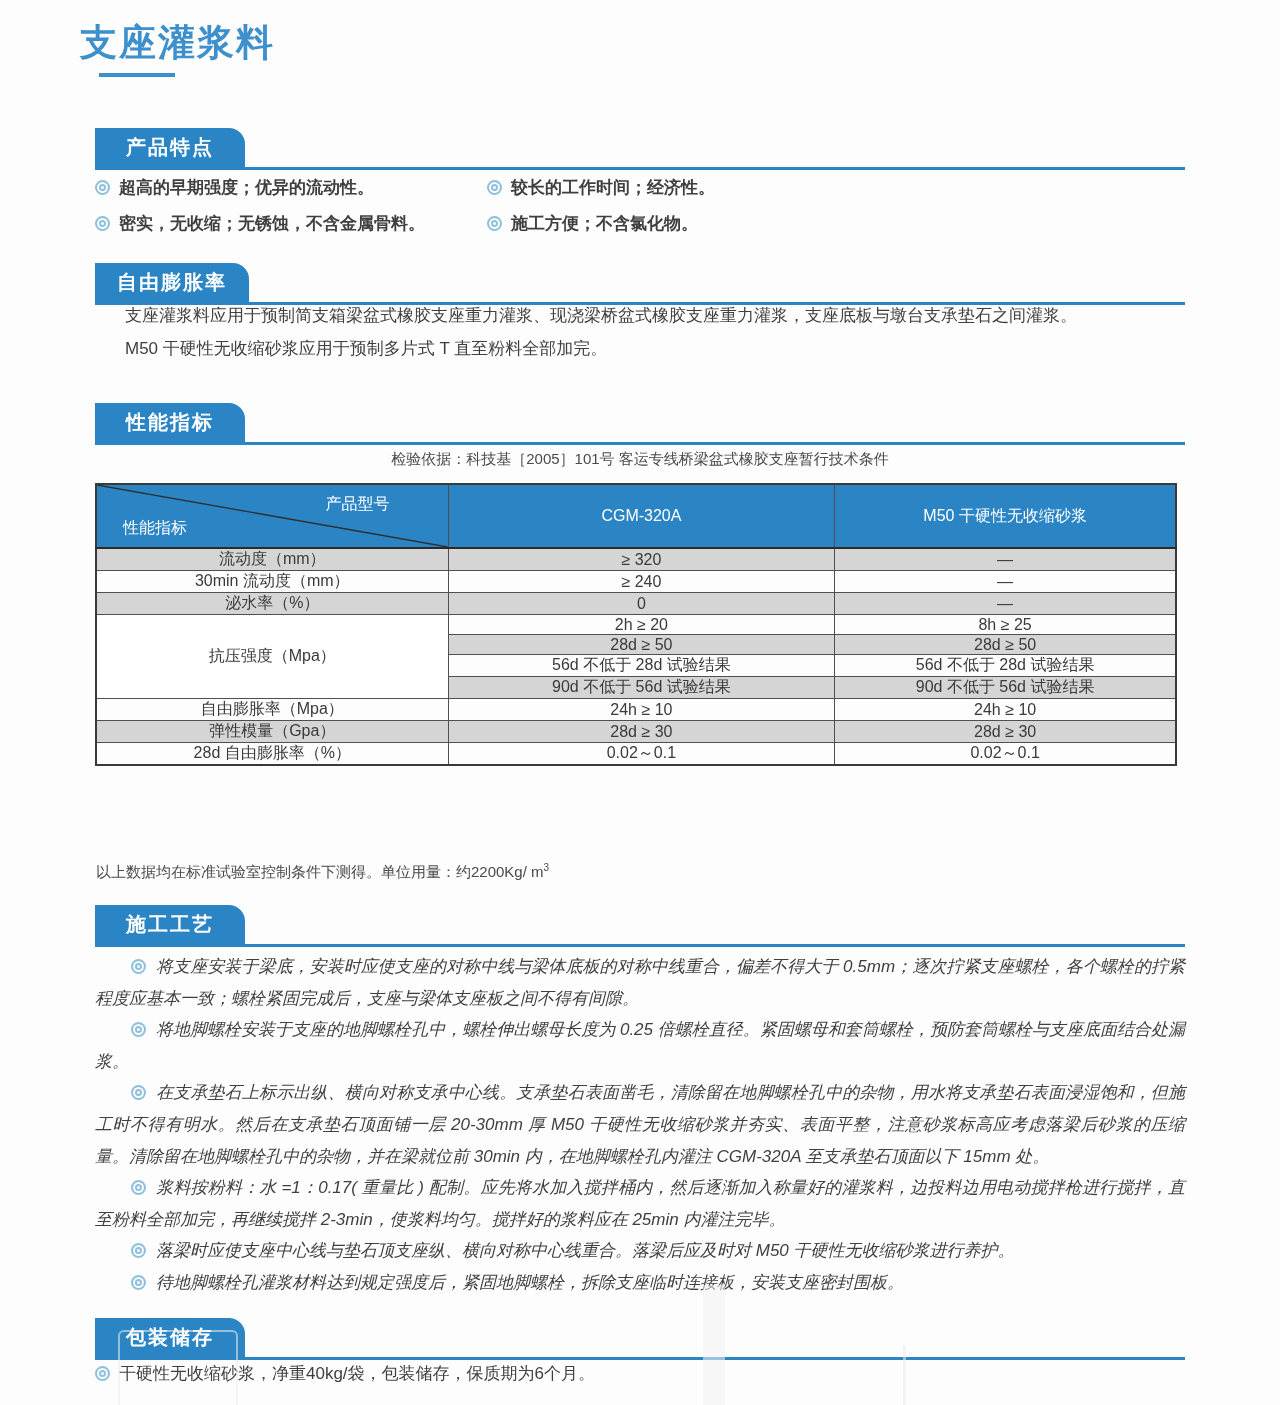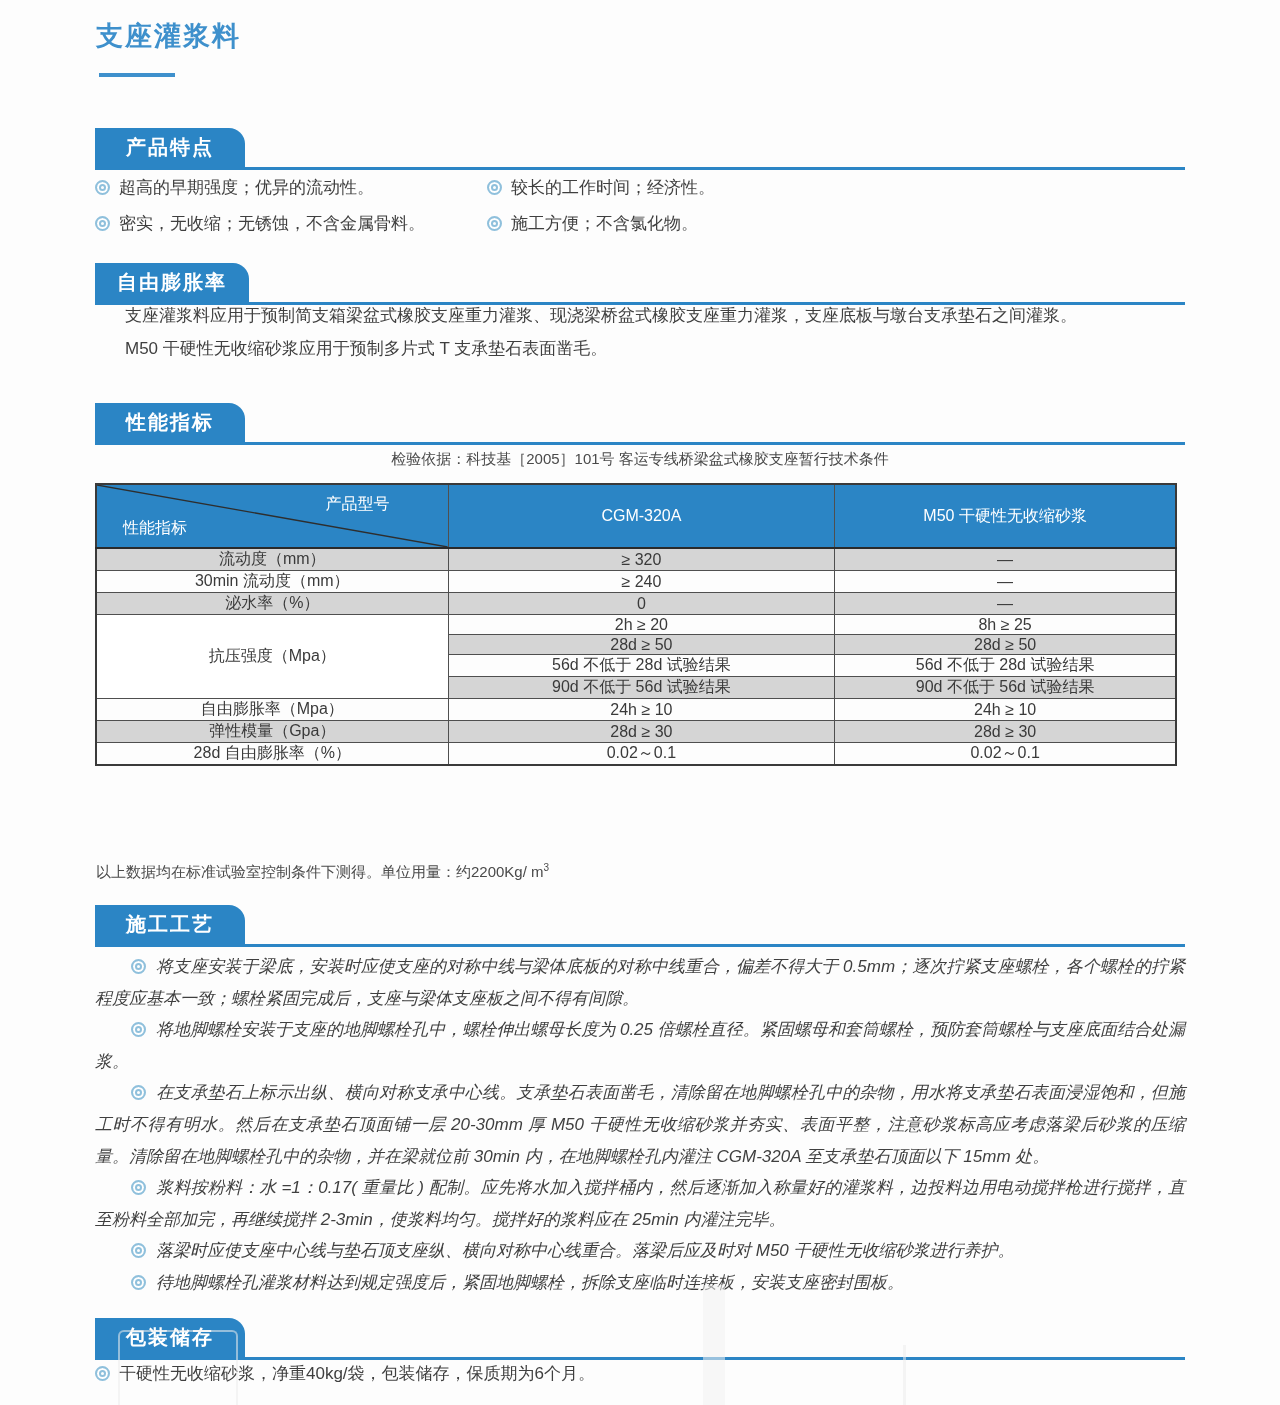--- a/index.html
+++ b/index.html
@@ -7,31 +7,31 @@
     --title-blue:#3e90cc;
     --shade:#d5d5d5;
     --border:#4f4f4f;
     --text:#3f3f3f;
     --ring:#8fc0dc;
   }
   *{margin:0;padding:0;box-sizing:border-box;}
   html,body{width:1280px;height:1405px;background:#fdfdfd;overflow:hidden;}
   body{font-family:"Liberation Sans","DejaVu Sans",sans-serif;color:var(--text);position:relative;}
 
-  .page-title{position:absolute;left:96px;top:18px;font-size:27px;font-weight:bold;color:var(--title-blue);letter-spacing:2px;}
+  .page-title{position:absolute;left:80px;top:18px;font-size:37px;font-weight:bold;color:var(--title-blue);letter-spacing:2px;}
   .title-underline{position:absolute;left:99px;top:73px;width:76px;height:4px;background:var(--title-blue);}
 
   .section{position:absolute;left:95px;width:1090px;}
   .tab{display:inline-block;min-width:150px;height:39px;background:var(--brand);color:#fff;
        font-size:20px;font-weight:bold;letter-spacing:2px;text-align:center;line-height:39px;
        border-radius:0 16px 0 0;padding:0 22px;}
   .tab-rule{width:100%;height:3px;background:var(--brand);}
 
   .features{position:absolute;left:95px;top:176px;width:1090px;font-size:17px;}
-  .feat-row{display:flex;margin-bottom:13px;align-items:flex-end;}
+  .feat-row{display:flex;margin-bottom:13px;align-items:flex-end;font-weight:bold;}
   .feat-cell{display:flex;align-items:center;}
   .feat-left{width:392px;}
 
   .ring{display:inline-block;flex:0 0 auto;width:15px;height:15px;border-radius:50%;
         border:2px solid var(--ring);box-shadow:inset 0 0 0 2px #fff,inset 0 0 0 4px var(--ring);
         margin-right:9px;vertical-align:-2px;}
   p .ring{margin-right:10px;}
 
   .app-text{position:absolute;left:125px;top:299px;width:1060px;font-size:17px;line-height:33px;}
 
@@ -98,21 +98,21 @@
     </div>
   </div>
 </div>
 
 <div class="section" style="top:263px;">
   <div class="tab">自由膨胀率</div>
   <div class="tab-rule"></div>
 </div>
 <div class="app-text">
   <div>支座灌浆料应用于预制简支箱梁盆式橡胶支座重力灌浆、现浇梁桥盆式橡胶支座重力灌浆，支座底板与墩台支承垫石之间灌浆。</div>
-  <div>M50 干硬性无收缩砂浆应用于预制多片式 T 支承垫石表面凿毛。</div>
+  <div>M50 干硬性无收缩砂浆应用于预制多片式 T 直至粉料全部加完。</div>
 </div>
 
 <div class="section" style="top:403px;">
   <div class="tab">性能指标</div>
   <div class="tab-rule"></div>
 </div>
 <div class="basis">检验依据：科技基［2005］101号 客运专线桥梁盆式橡胶支座暂行技术条件</div>
 
 <table class="perf">
   <colgroup>

